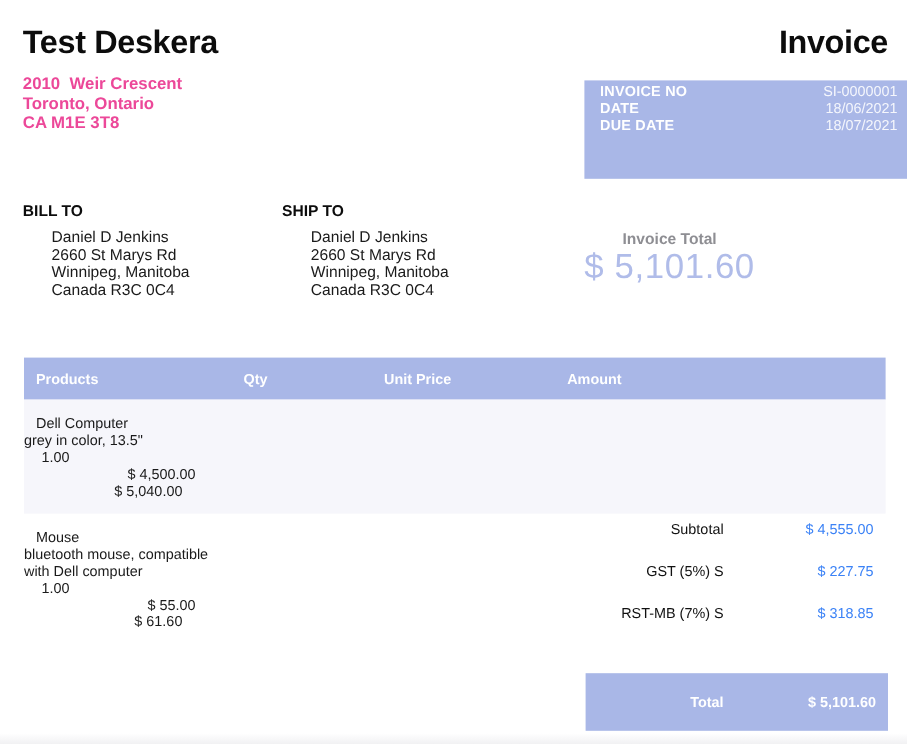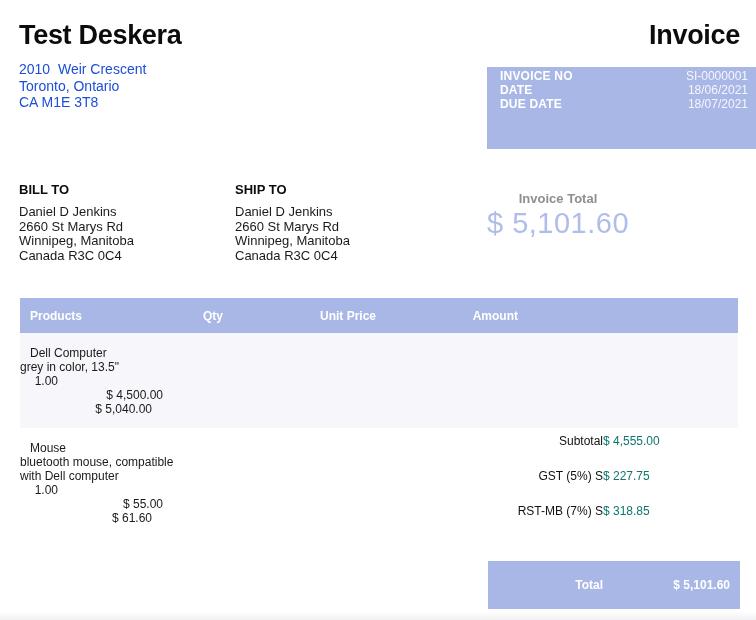--- a/index.html
+++ b/index.html
@@ -11,56 +11,56 @@
   }
   *{margin:0;padding:0;box-sizing:border-box;}
   html,body{background:#fff;}
   .page{
     position:relative;width:756px;height:620px;background:#ffffff;
     font-family:"Liberation Sans",sans-serif;color:var(--ink);overflow:hidden;
   }
   
   .company-name{position:absolute;left:19px;top:20px;font-size:27px;font-weight:bold;color:#0c0c0c;letter-spacing:-0.3px;}
   .doc-title{position:absolute;right:16px;top:20px;font-size:27px;font-weight:bold;color:#0c0c0c;letter-spacing:-0.3px;}
-  .company-address{position:absolute;left:19px;top:61px;font-size:14px;line-height:16.5px;white-space:pre-wrap;color:#1d4ed8;}
+  .company-address{position:absolute;left:19px;top:61px;font-size:14px;line-height:16.5px;white-space:pre-wrap;color:#ec4899;font-weight:bold;}
   
   .invoice-details{
     position:absolute;left:487px;top:67px;width:274px;height:82px;
     background:var(--accent);display:flex;flex-direction:column;justify-content:flex-start;
     padding:2px 13px;
   }
   .invoice-details .meta-row{display:flex;justify-content:space-between;align-items:center;font-size:12px;}
   .meta-label{color:#ffffff;font-weight:bold;letter-spacing:0.2px;}
   .meta-value{color:rgba(255,255,255,0.88);}
   
-  .party{position:absolute;top:182px;font-size:13px;}
+  .party{position:absolute;top:168px;font-size:13px;}
   .party.bill{left:19px;}
   .party.ship{left:235px;}
   .party-label{font-weight:bold;font-size:13px;margin-bottom:8px;color:#0c0c0c;}
-  .party-address{font-size:13px;line-height:14.5px;white-space:pre-wrap;}
+  .party-address{font-size:13px;line-height:14.5px;white-space:pre-wrap;margin-left:24px;}
   
   .invoice-total{position:absolute;left:446px;top:191px;width:224px;text-align:center;}
   .invoice-total-label{font-size:13px;font-weight:bold;color:var(--muted);}
   .invoice-total-amount{font-size:29px;color:var(--total-text);margin-top:1px;letter-spacing:0.5px;}
   
   .items-table{position:absolute;left:20px;top:298px;width:718px;font-size:12px;}
   .thead{display:flex;height:35px;background:var(--accent);align-items:center;color:#fff;font-weight:bold;}
   .trow{display:flex;padding:13px 0 12px;align-items:flex-start;line-height:14px;flex-direction:column;}
   .trow.tinted{background:var(--row-tint);}
   .col-products{width:165px;padding-left:10px;}
   .col-description{width:210px;}
   .col-qty{width:48px;text-align:right;padding-right:10px;}
   .col-unit{width:153px;text-align:right;padding-right:10px;}
   .col-amount{width:142px;text-align:right;padding-right:10px;}
   .desc-text{display:inline-block;max-width:176px;}
   
   .summary{position:absolute;left:400px;top:423px;width:338px;font-size:12px;}
   .srow{display:flex;height:35px;align-items:center;}
   .s-label{width:203px;text-align:right;color:#111;}
-  .s-value{width:135px;padding-right:10px;color:#0f766e;}
+  .s-value{width:135px;padding-right:10px;text-align:right;color:#3b82f6;}
   .total-bar{
     position:absolute;left:488px;top:561px;width:252px;height:48px;background:var(--accent);
     display:flex;align-items:center;font-size:12px;font-weight:bold;color:#fff;
   }
   .t-label{width:115px;text-align:right;}
   .t-value{width:137px;padding-right:10px;text-align:right;}
   
   .page-bottom{position:absolute;left:0;right:0;bottom:0;height:9px;background:linear-gradient(#ffffff,#f1f1f3);}
 </style>
 </head>

